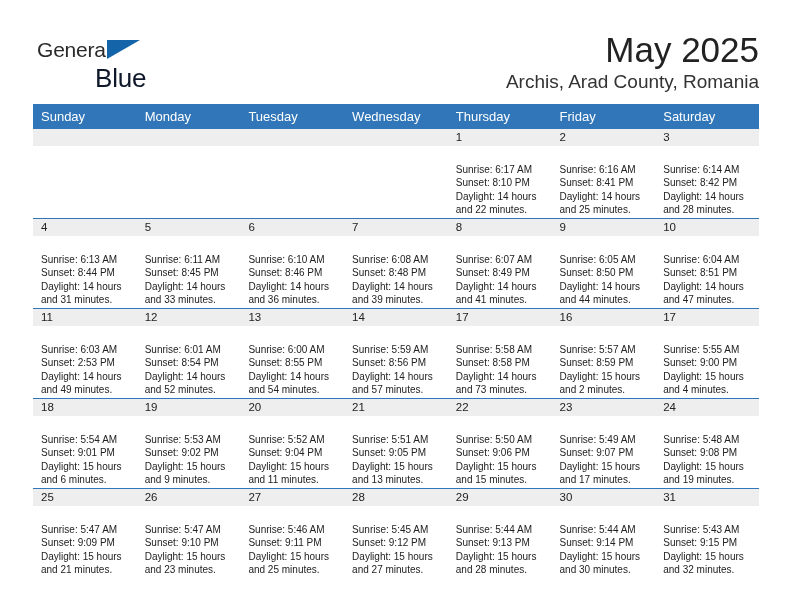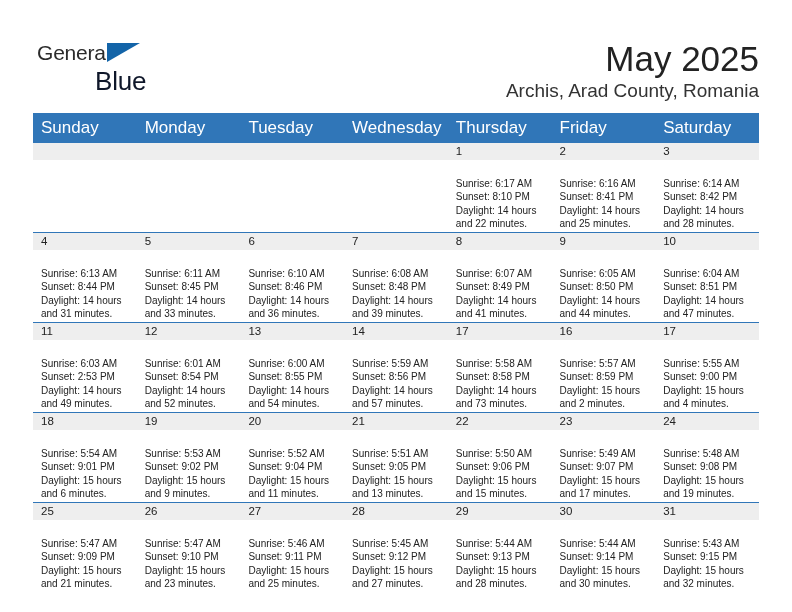--- a/index.html
+++ b/index.html
@@ -17,23 +17,23 @@
   .page {
     position: relative;
     width: 792px;
     height: 612px;
     box-sizing: border-box;
   }
 
   
   .header {
     display: flex;
-    align-items: flex-start;
+    align-items: center;
     justify-content: space-between;
-    padding: 41px 33px 0 33px;
+    padding: 32px 33px 0 33px;
     box-sizing: border-box;
   }
   .brand {
     position: relative;
     width: 120px;
     height: 48px;
     flex: none;
   }
   .brand-general {
     position: absolute;
@@ -83,21 +83,21 @@
   
   .calendar {
     margin: 12px 33px 0 33px;
     width: 726px;
     border-collapse: collapse;
     table-layout: fixed;
   }
   .calendar th {
     background: #3076b8;
     color: #ffffff;
-    font-size: 17px;
+    font-size: 13px;
     font-weight: normal;
     text-align: left;
     padding: 5px 0 5px 8px;
     height: 19px;
     box-sizing: border-box;
   }
   .calendar td {
     vertical-align: top;
     padding: 0;
     border-top: 1px solid #3076b8;

